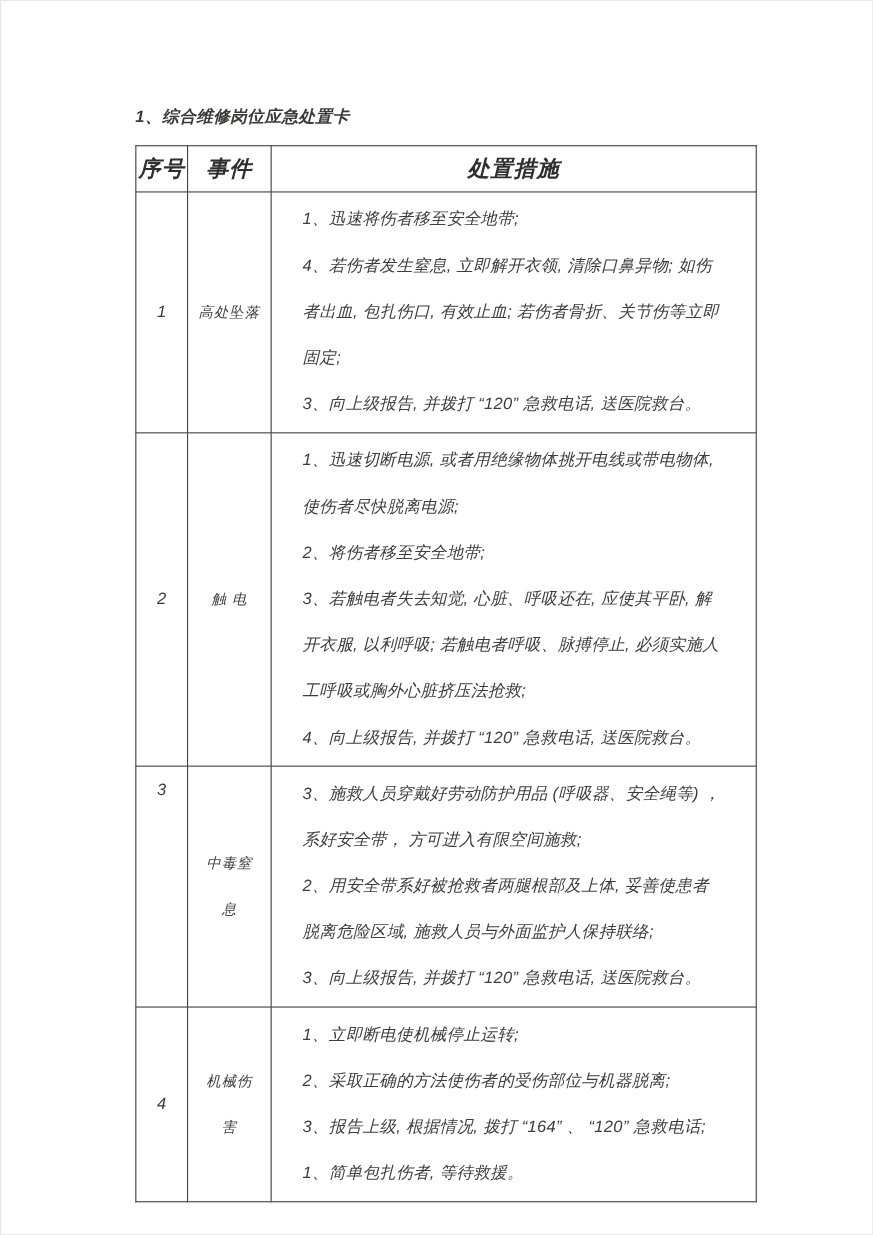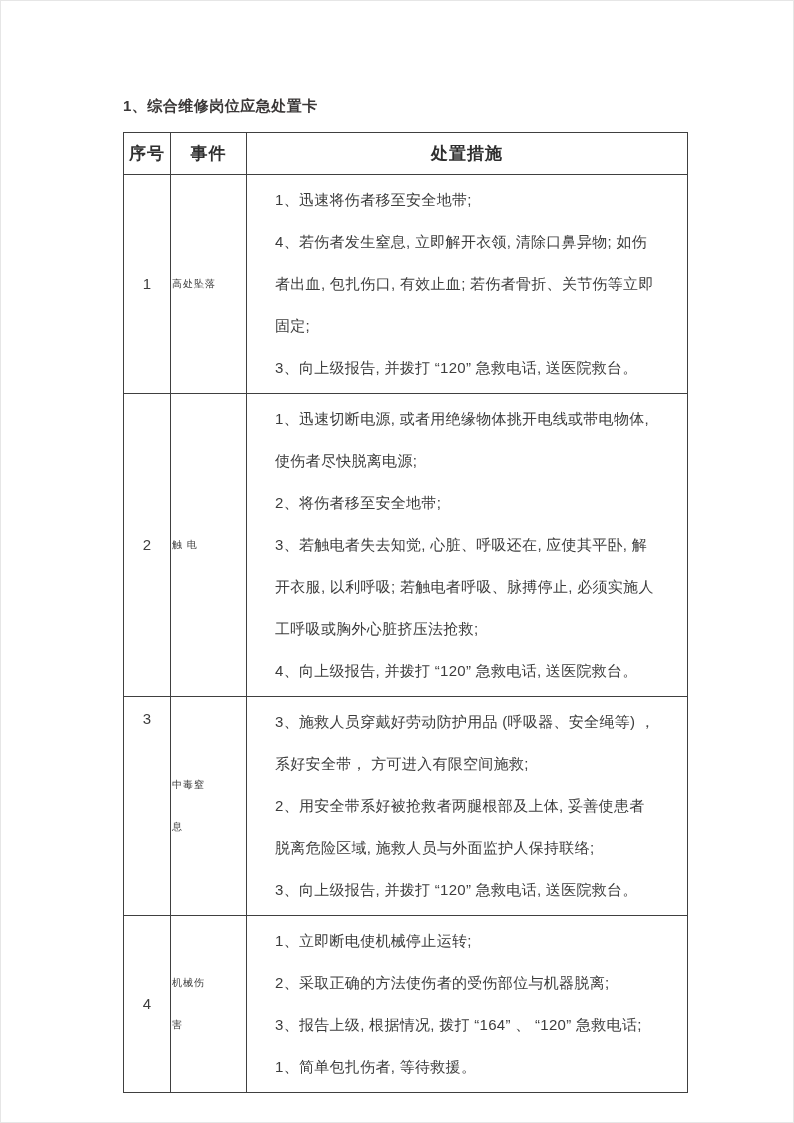--- a/index.html
+++ b/index.html
@@ -10,57 +10,59 @@
     box-sizing:border-box;
     border:1px solid #e6e6e6;
     font-family:"Liberation Sans", sans-serif;
     color:#3d3d3d;
     overflow:hidden;
   }
   .content{
     position:absolute;
     left:122px;top:96px;
     width:564px;
+    font-style:italic;
   }
   .doc-title{
     font-size:15px;
     font-weight:bold;
     color:#3b3838;
     margin:0 0 16px 0;
     letter-spacing:0.5px;
   }
   table.emergency{
     border-collapse:collapse;
     width:564px;
     table-layout:fixed;
   }
   table.emergency th,
   table.emergency td{
     border:1px solid #404040;
     box-sizing:border-box;
   }
   thead th{
     height:42px;
-    font-size:17px;
+    font-size:20px;
     font-weight:bold;
     color:#2f2f2f;
     text-align:center;
     vertical-align:middle;
     letter-spacing:1px;
   }
   td.c-no{
     text-align:center;
     vertical-align:middle;
     font-size:15px;
     line-height:42px;
     color:#3d3d3d;
   }
   td.c-event{
+    text-align:center;
     vertical-align:middle;
-    font-size:10px;
+    font-size:13px;
     color:#3d3d3d;
     letter-spacing:1px;
   }
   td.c-event div{
     line-height:42px;
   }
   td.c-measures{
     vertical-align:middle;
     padding:4px 28px;
   }

